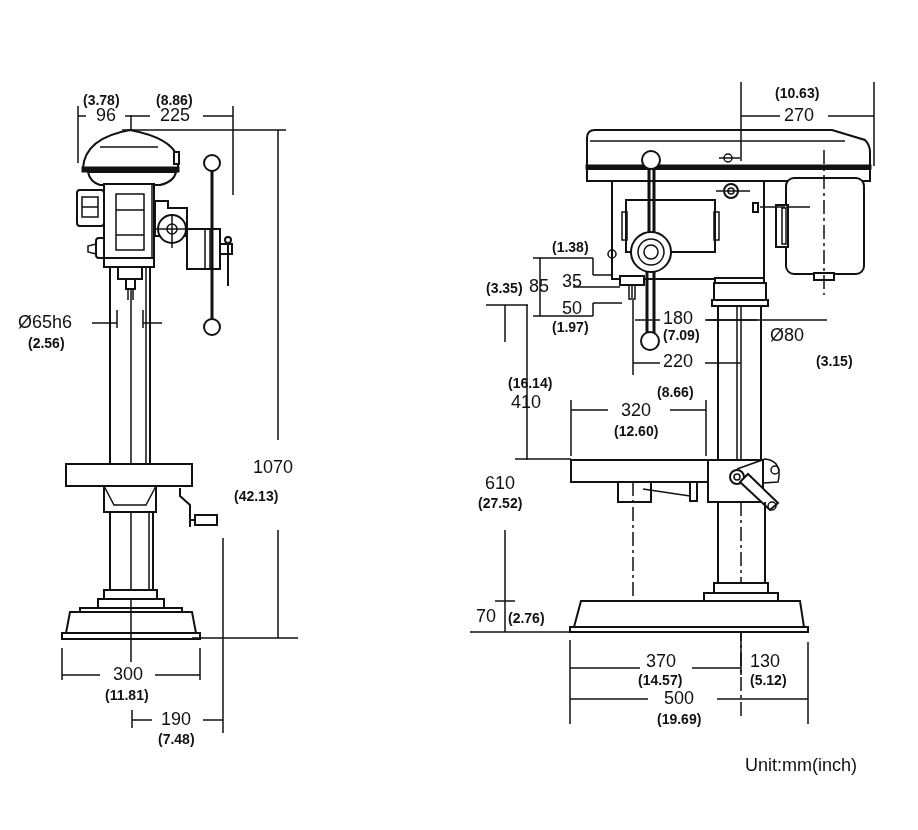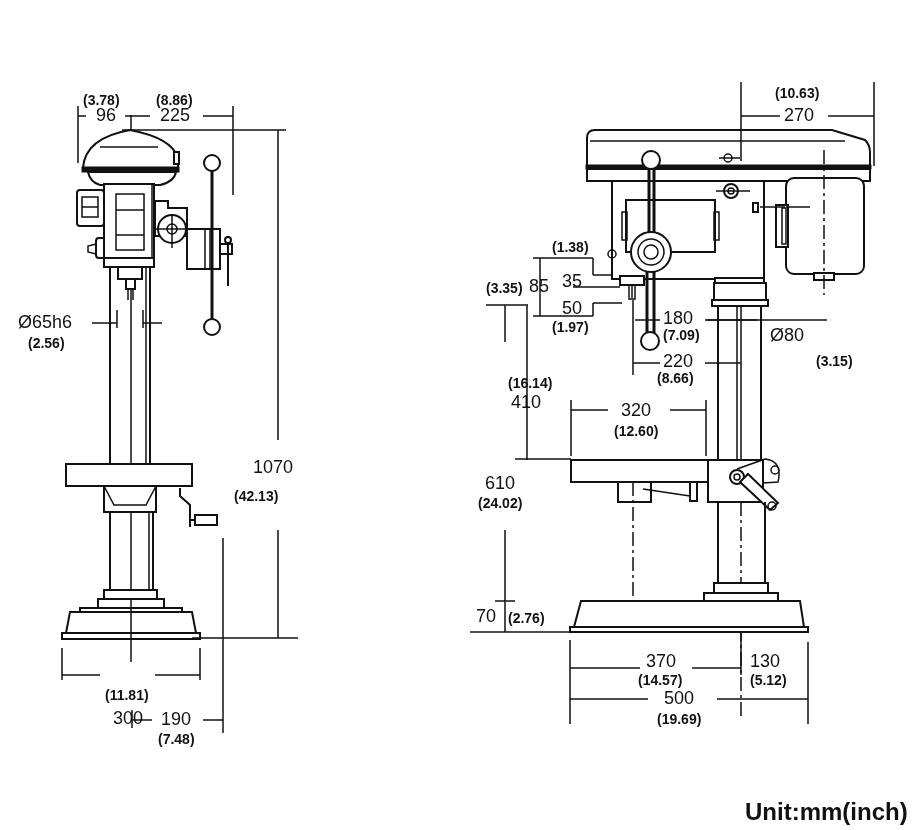--- a/index.html
+++ b/index.html
@@ -6,21 +6,21 @@
   body{width:918px;height:830px;position:relative;overflow:hidden;font-family:"Liberation Sans",sans-serif;color:#111;}
   svg{position:absolute;left:0;top:0;}
   .ln{stroke:#111;stroke-width:2;fill:none;}
   .ln1{stroke:#111;stroke-width:1.5;fill:none;}
   .thk{stroke:#111;stroke-width:3;fill:none;}
   .fl{stroke:#111;stroke-width:2;fill:#fff;}
   .cl{stroke:#111;stroke-width:1.5;fill:none;stroke-dasharray:14 4 3 4;}
   .lbl{position:absolute;white-space:nowrap;line-height:1;}
   .mm{font-size:18px;font-weight:400;}
   .in{font-size:14px;font-weight:700;}
-  .unit{font-size:24px;font-weight:700;margin-top:44px;}
+  .unit{font-size:18px;font-weight:400;}
 </style>
 </head>
 <body>
 
 <svg width="918" height="830" viewBox="0 0 918 830">
 
   <g>
 
     <line class="ln1" x1="131" y1="115" x2="131" y2="662"></line>
 
@@ -247,45 +247,45 @@
 </svg>
 
 <div class="lbl in" style="left:83px;top:93px;">(3.78)</div>
 <div class="lbl mm" style="left:96px;top:106px;">96</div>
 <div class="lbl in" style="left:156px;top:93px;">(8.86)</div>
 <div class="lbl mm" style="left:160px;top:106px;">225</div>
 <div class="lbl mm" style="left:18px;top:313px;">Ø65h6</div>
 <div class="lbl in" style="left:28px;top:336px;">(2.56)</div>
 <div class="lbl mm" style="left:253px;top:458px;">1070</div>
 <div class="lbl in" style="left:234px;top:489px;">(42.13)</div>
-<div class="lbl mm" style="left:113px;top:665px;margin-top:44px;">300</div>
+<div class="lbl mm" style="left:113px;top:665px;">300</div>
 <div class="lbl in" style="left:105px;top:688px;">(11.81)</div>
 <div class="lbl mm" style="left:161px;top:710px;">190</div>
 <div class="lbl in" style="left:158px;top:732px;">(7.48)</div>
 
 <div class="lbl in" style="left:775px;top:86px;">(10.63)</div>
 <div class="lbl mm" style="left:784px;top:106px;">270</div>
 <div class="lbl in" style="left:552px;top:240px;">(1.38)</div>
 <div class="lbl mm" style="left:562px;top:272px;">35</div>
 <div class="lbl in" style="left:486px;top:281px;">(3.35)</div>
 <div class="lbl mm" style="left:529px;top:277px;">85</div>
 <div class="lbl mm" style="left:562px;top:291px;margin-top:8px;">50</div>
 <div class="lbl in" style="left:552px;top:320px;">(1.97)</div>
 <div class="lbl mm" style="left:663px;top:309px;">180</div>
 <div class="lbl in" style="left:663px;top:328px;">(7.09)</div>
 <div class="lbl mm" style="left:770px;top:326px;">Ø80</div>
 <div class="lbl in" style="left:816px;top:330px;margin-top:24px;">(3.15)</div>
 <div class="lbl mm" style="left:663px;top:352px;">220</div>
-<div class="lbl in" style="left:657px;top:371px;text-align:center;">(8.66)</div>
+<div class="lbl in" style="left:657px;top:385px;text-align:center;">(8.66)</div>
 <div class="lbl mm" style="left:511px;top:353px;margin-top:40px;">410</div>
 <div class="lbl in" style="left:508px;top:376px;">(16.14)</div>
 <div class="lbl mm" style="left:621px;top:401px;">320</div>
 <div class="lbl in" style="left:614px;top:424px;">(12.60)</div>
 <div class="lbl mm" style="left:485px;top:474px;">610</div>
-<div class="lbl in" style="left:478px;top:496px;">(24.02)</div>
+<div class="lbl in" style="left:478px;top:496px;">(27.52)</div>
 <div class="lbl mm" style="left:476px;top:607px;">70</div>
 <div class="lbl in" style="left:508px;top:611px;">(2.76)</div>
 <div class="lbl mm" style="left:646px;top:652px;text-align:center;">370</div>
 <div class="lbl in" style="left:638px;top:673px;">(14.57)</div>
 <div class="lbl mm" style="left:750px;top:652px;">130</div>
 <div class="lbl in" style="left:750px;top:673px;">(5.12)</div>
 <div class="lbl mm" style="left:664px;top:689px;">500</div>
 <div class="lbl in" style="left:657px;top:712px;">(19.69)</div>
 
 <div class="lbl unit" style="left:745px;top:756px;">Unit:mm(inch)</div>

